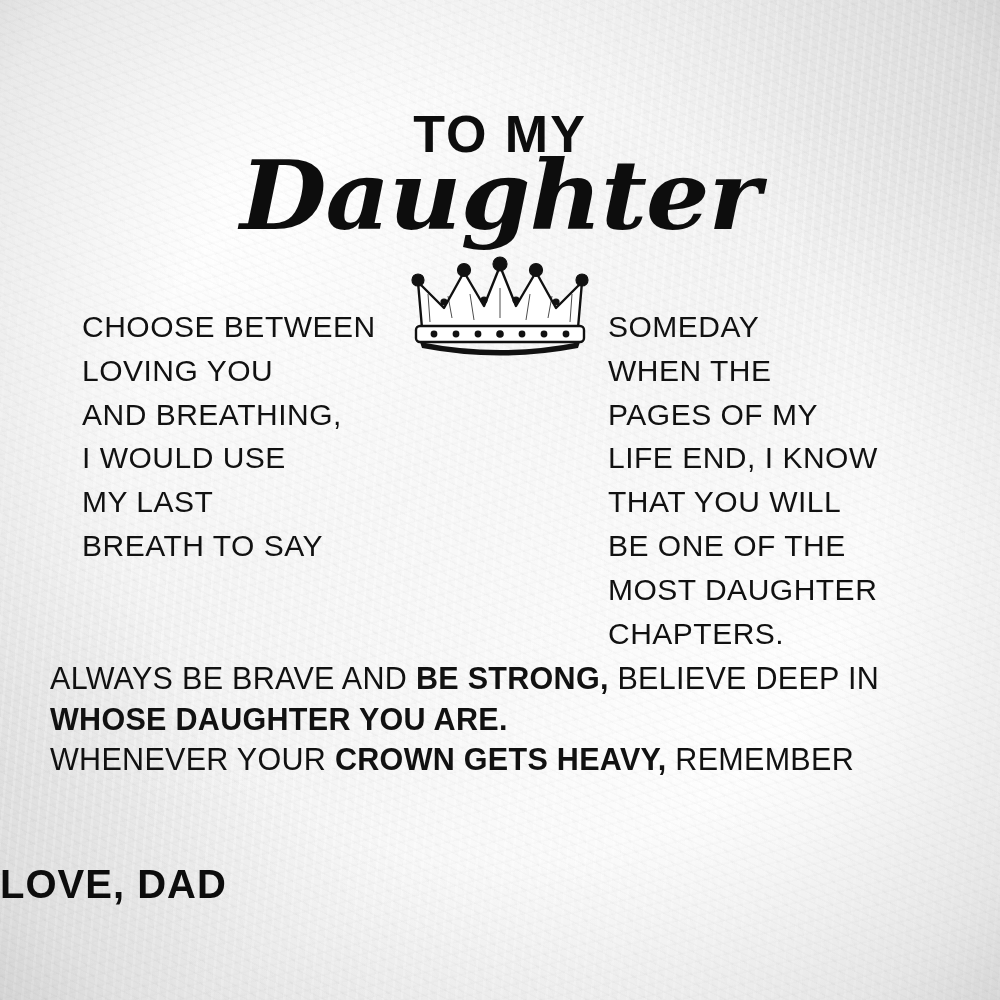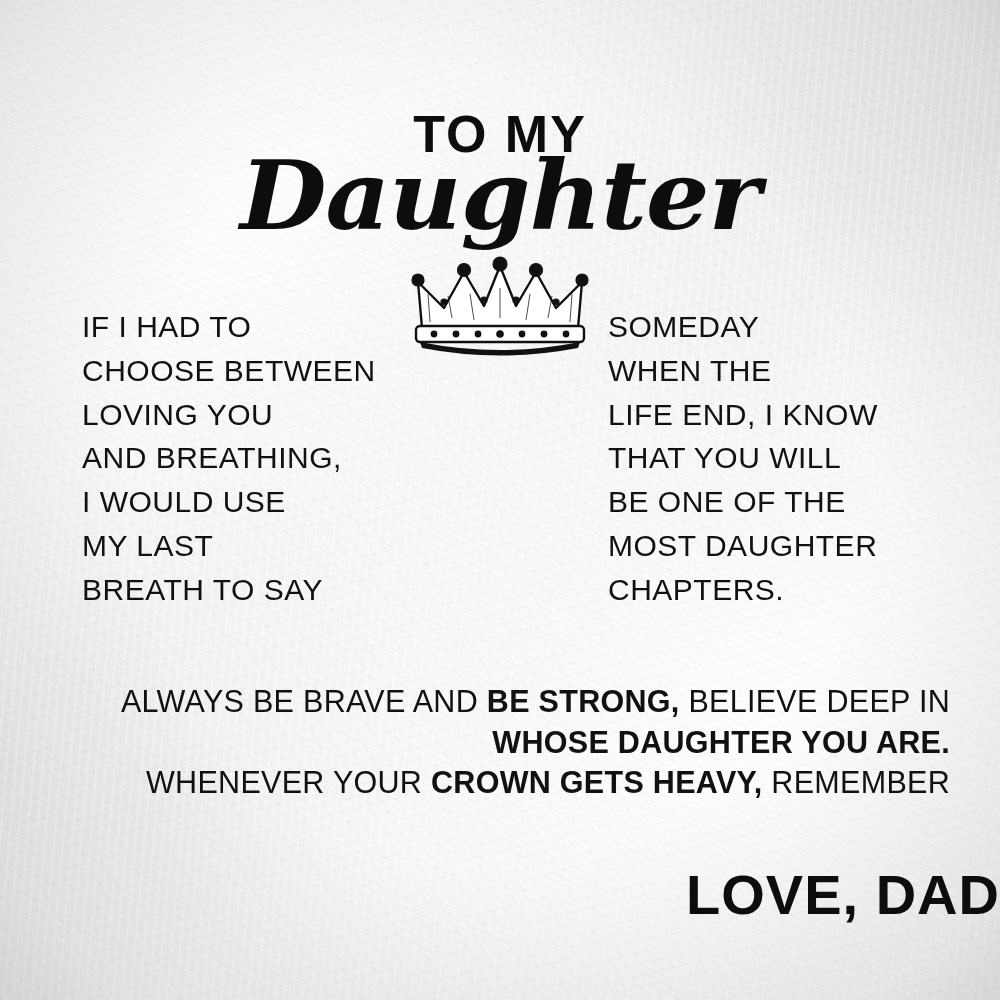--- a/index.html
+++ b/index.html
@@ -112,38 +112,37 @@
     width: 300px;
     text-align: left;
   }
 
   
   .bottom {
     position: absolute;
     top: 658px;
     left: 50px;
     width: 900px;
-    text-align: right;
+    text-align: left;
     font-size: 30.5px;
     line-height: 1.33;
     letter-spacing: .3px;
     font-weight: 500;
     color: #111;
-    margin-top: 23px;
   }
   .bottom b { font-weight: bold; }
   .bottom .ln { display: block; white-space: nowrap; }
 
   .signature {
     position: absolute;
     top: 862px;
     left: 0;
     width: 1000px;
-    text-align: right;
-    font-size: 56px;
+    text-align: left;
+    font-size: 40px;
     font-weight: bold;
     letter-spacing: 1px;
     color: #0d0d0d;
   }
 </style>
 </head>
 <body>
 
 <div id="poster">
   <div id="texture"></div>
@@ -193,31 +192,31 @@
             <circle cx="144" cy="84" r="3.4"></circle>
             <circle cx="166" cy="84" r="3.4"></circle>
           </g>
 
           <path d="M20 92 Q100 108 180 92 L178 98 Q100 113 22 98 Z" fill="#111111" stroke="none"></path>
         </g>
       </svg>
     </div>
 
     <div class="col col-left">
-        <div><span>IF I HAD TO</span></div>
         <div><span>CHOOSE </span><b>BETWEEN</b></div>
         <div><b>LOVING</b><span> YOU</span></div>
         <div><span>AND </span><b>BREATHING,</b></div>
         <div><span>I WOULD USE</span></div>
         <div><b>MY LAST</b></div>
         <div><b>BREATH</b><span> TO SAY</span></div>
       </div>
     <div class="col col-right">
         <div><span>SOMEDAY</span></div>
         <div><span>WHEN THE</span></div>
+        <div><b>PAGES OF MY</b></div>
         <div><b>LIFE END,</b><span> I KNOW</span></div>
         <div><span>THAT YOU WILL</span></div>
         <div><span>BE ONE OF THE</span></div>
         <div><span>MOST </span><b>DAUGHTER</b></div>
         <div><b>CHAPTERS.</b></div>
       </div>
 
     <div class="bottom">
         <div class="ln"><span>ALWAYS BE BRAVE AND </span><b>BE STRONG,</b><span> BELIEVE DEEP IN</span></div>
         <div class="ln"><b>WHOSE DAUGHTER YOU ARE.</b></div>

